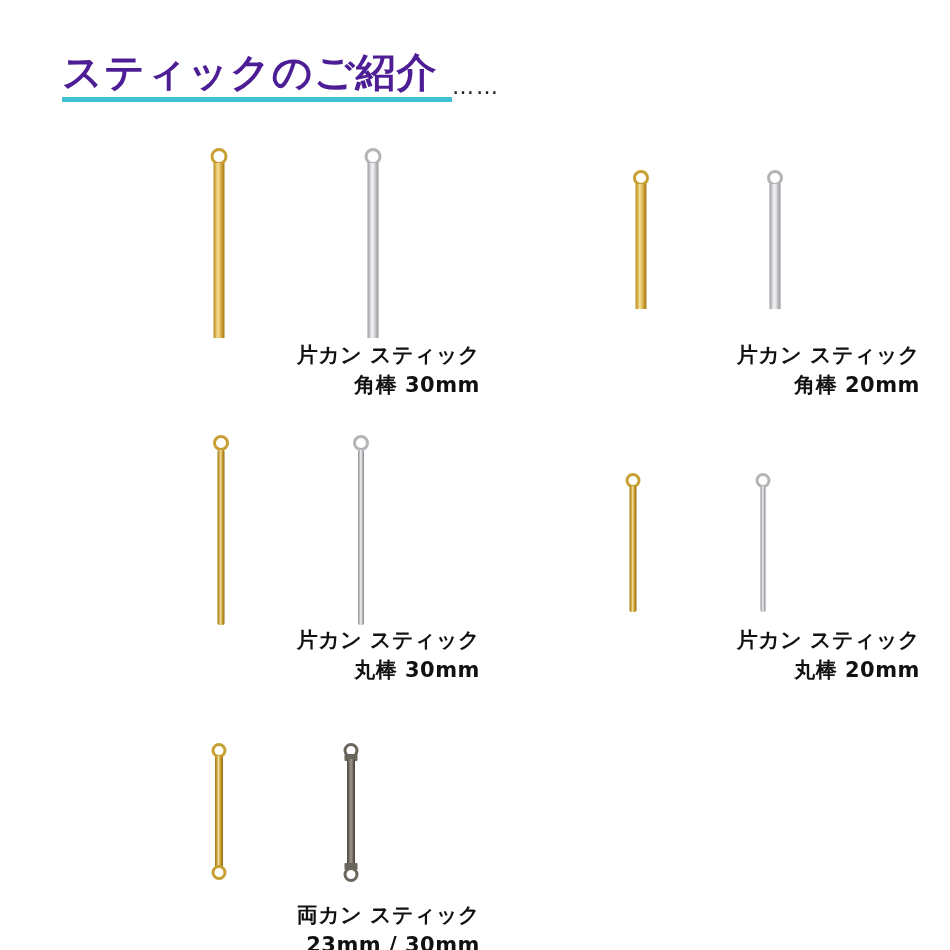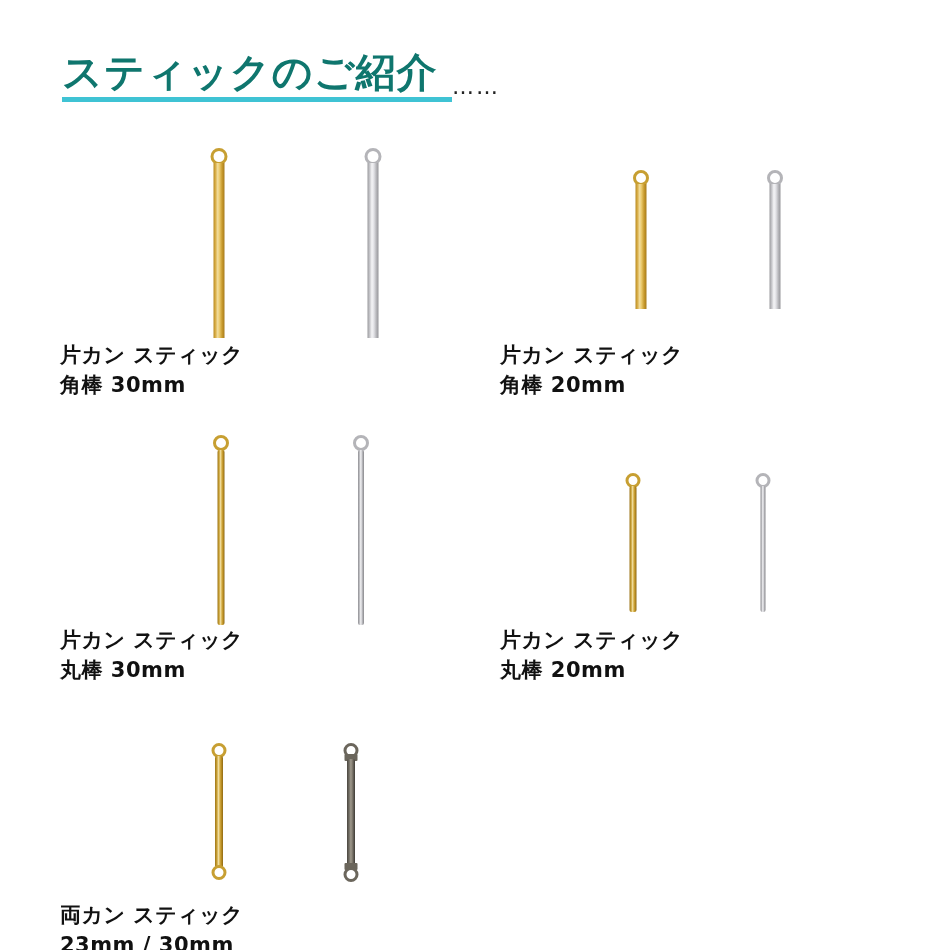--- a/index.html
+++ b/index.html
@@ -24,21 +24,21 @@
   .title-wrap {
     position: absolute;
     left: 62px; top: 52px;
   }
   .title {
     font-family: "DejaVu Sans", sans-serif;
     font-size: 40px;
     font-weight: bold;
     letter-spacing: 1px;
     line-height: 1.0;
-    color: #0f766e;
+    color: #4c1d95;
     white-space: nowrap;
   }
   .title-underline {
     margin-top: 5px;
     width: 390px;
     height: 5px;
     background: #3fc3d4;
   }
   .dots {
     position: absolute;
@@ -60,21 +60,21 @@
   }
 
   
   .grid {
     position: absolute;
     left: 0; top: 140px;
     width: 950px;
   }
   .cell {
     position: absolute;
-    text-align: left;
+    text-align: right;
   }
   .cell .art {
     position: relative;
     margin: 0 auto;
   }
   .caption {
     font-family: "DejaVu Sans", sans-serif;
     font-size: 21px;
     font-weight: bold;
     line-height: 1.45;

